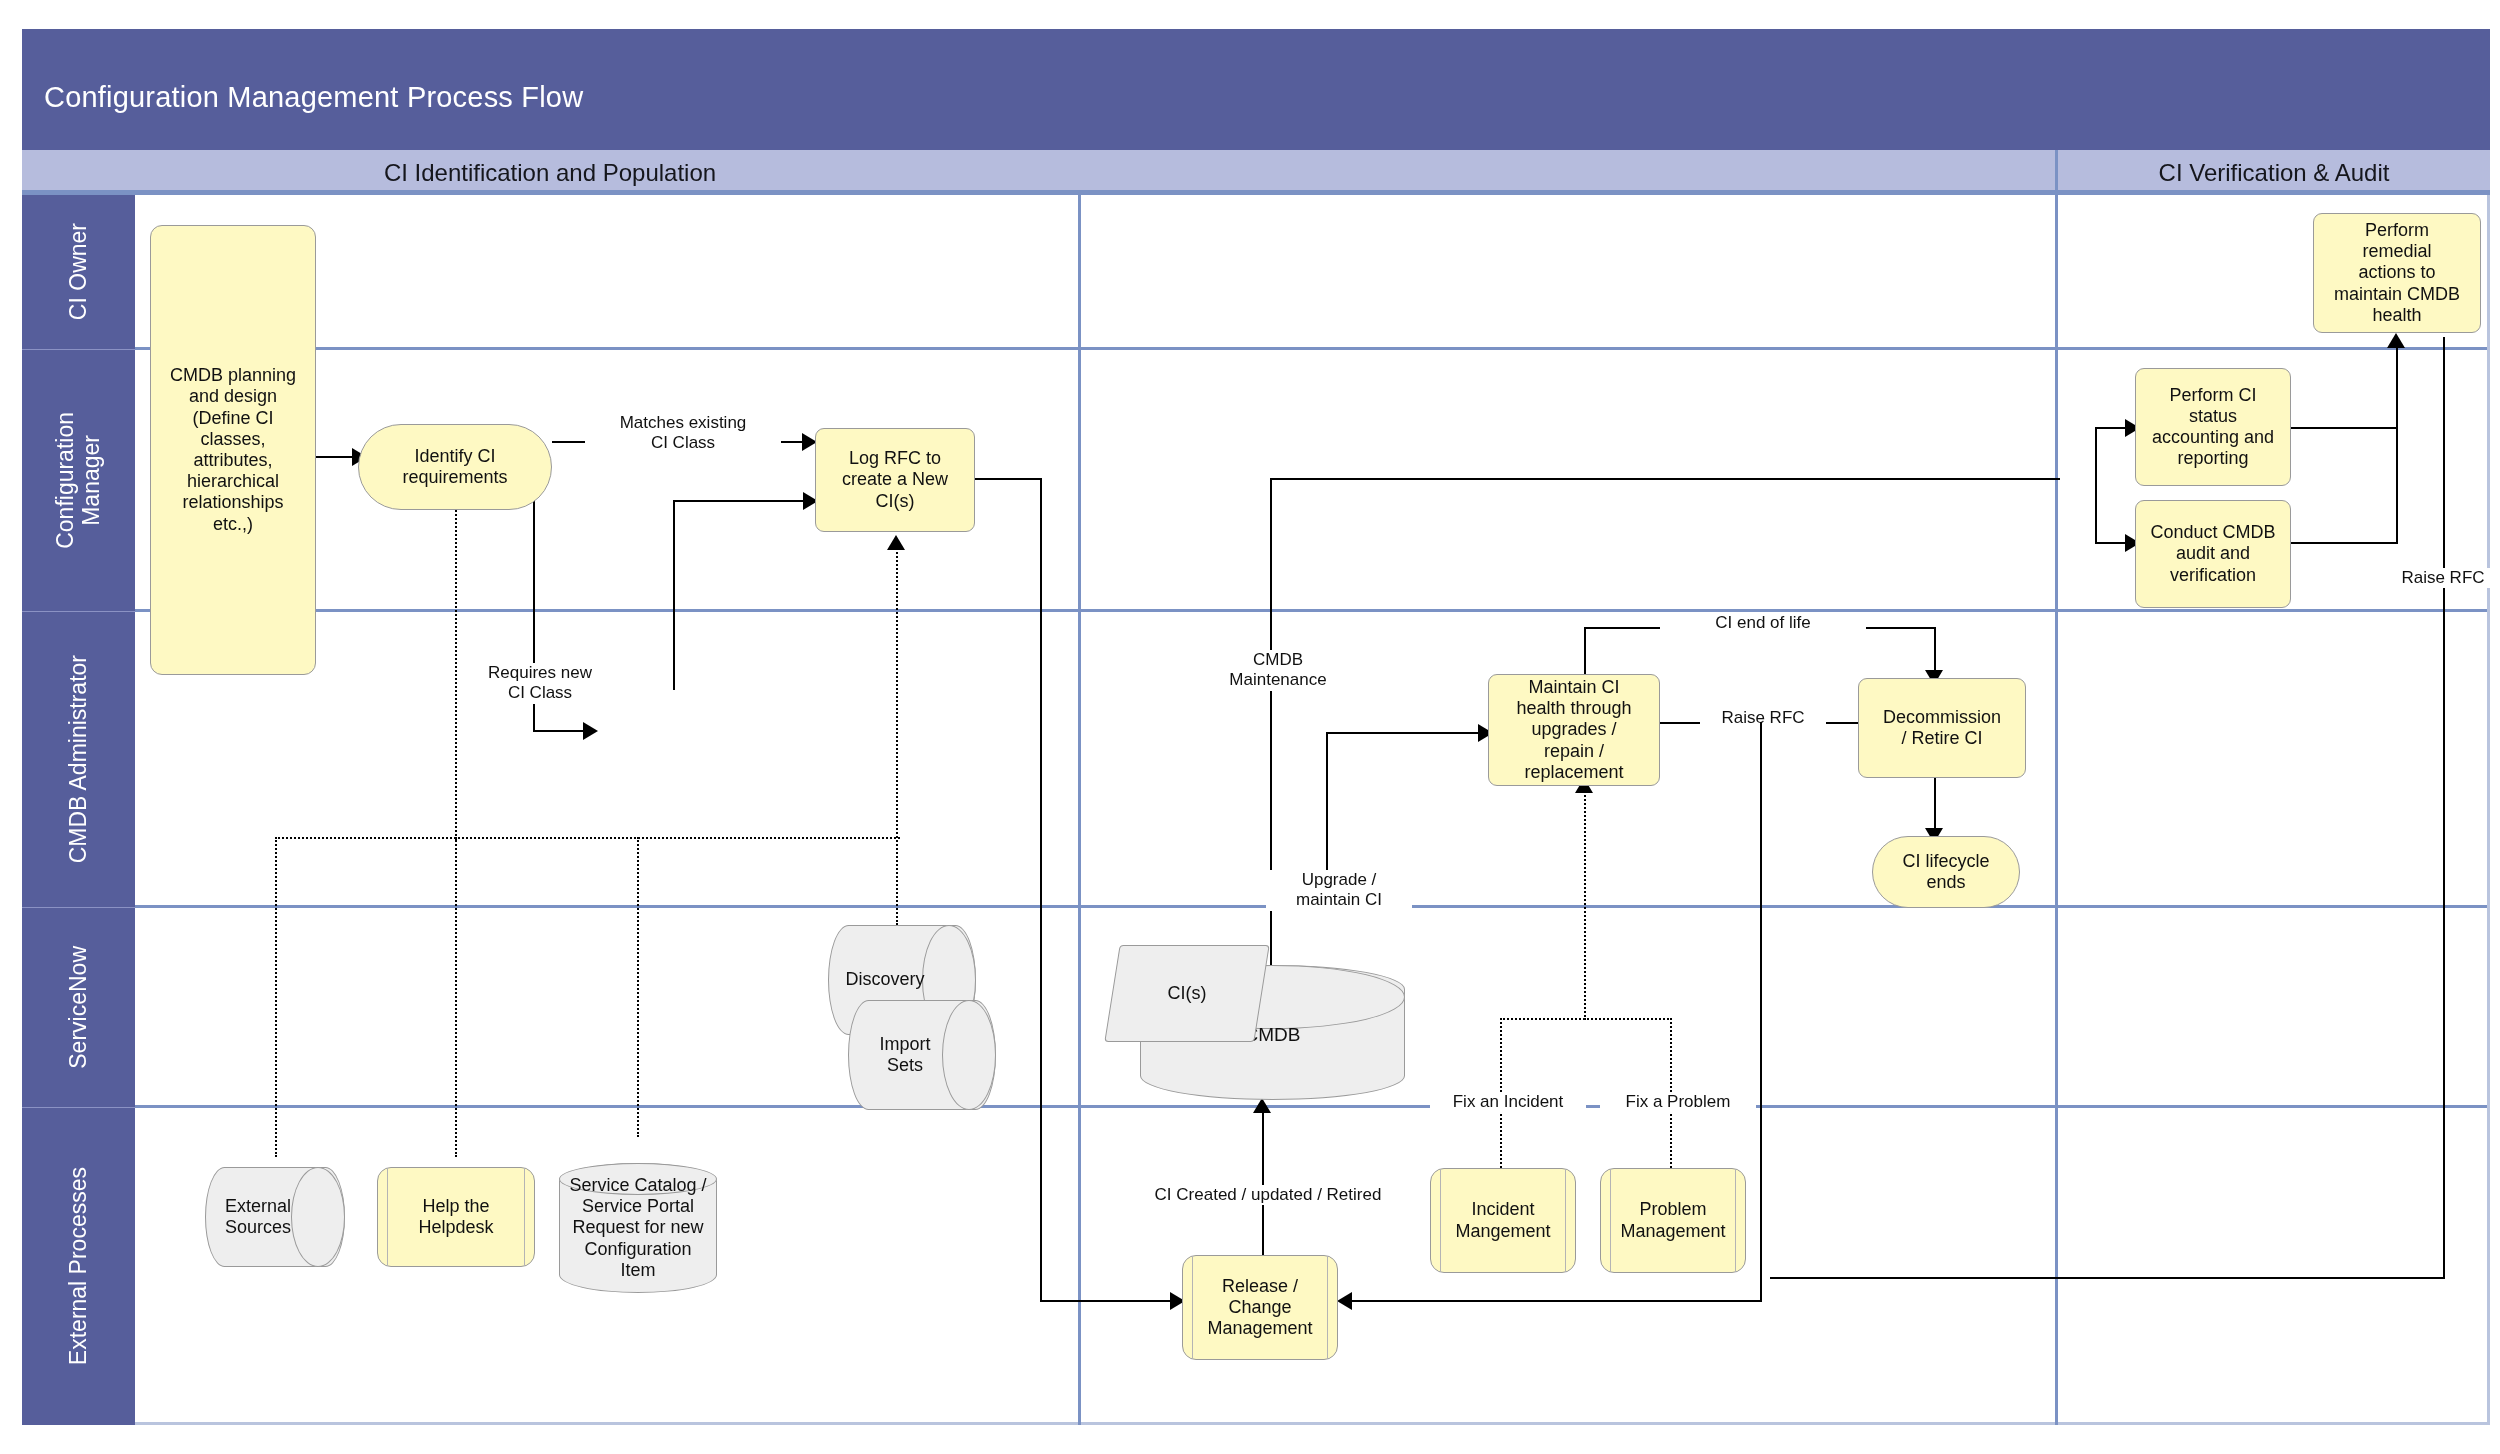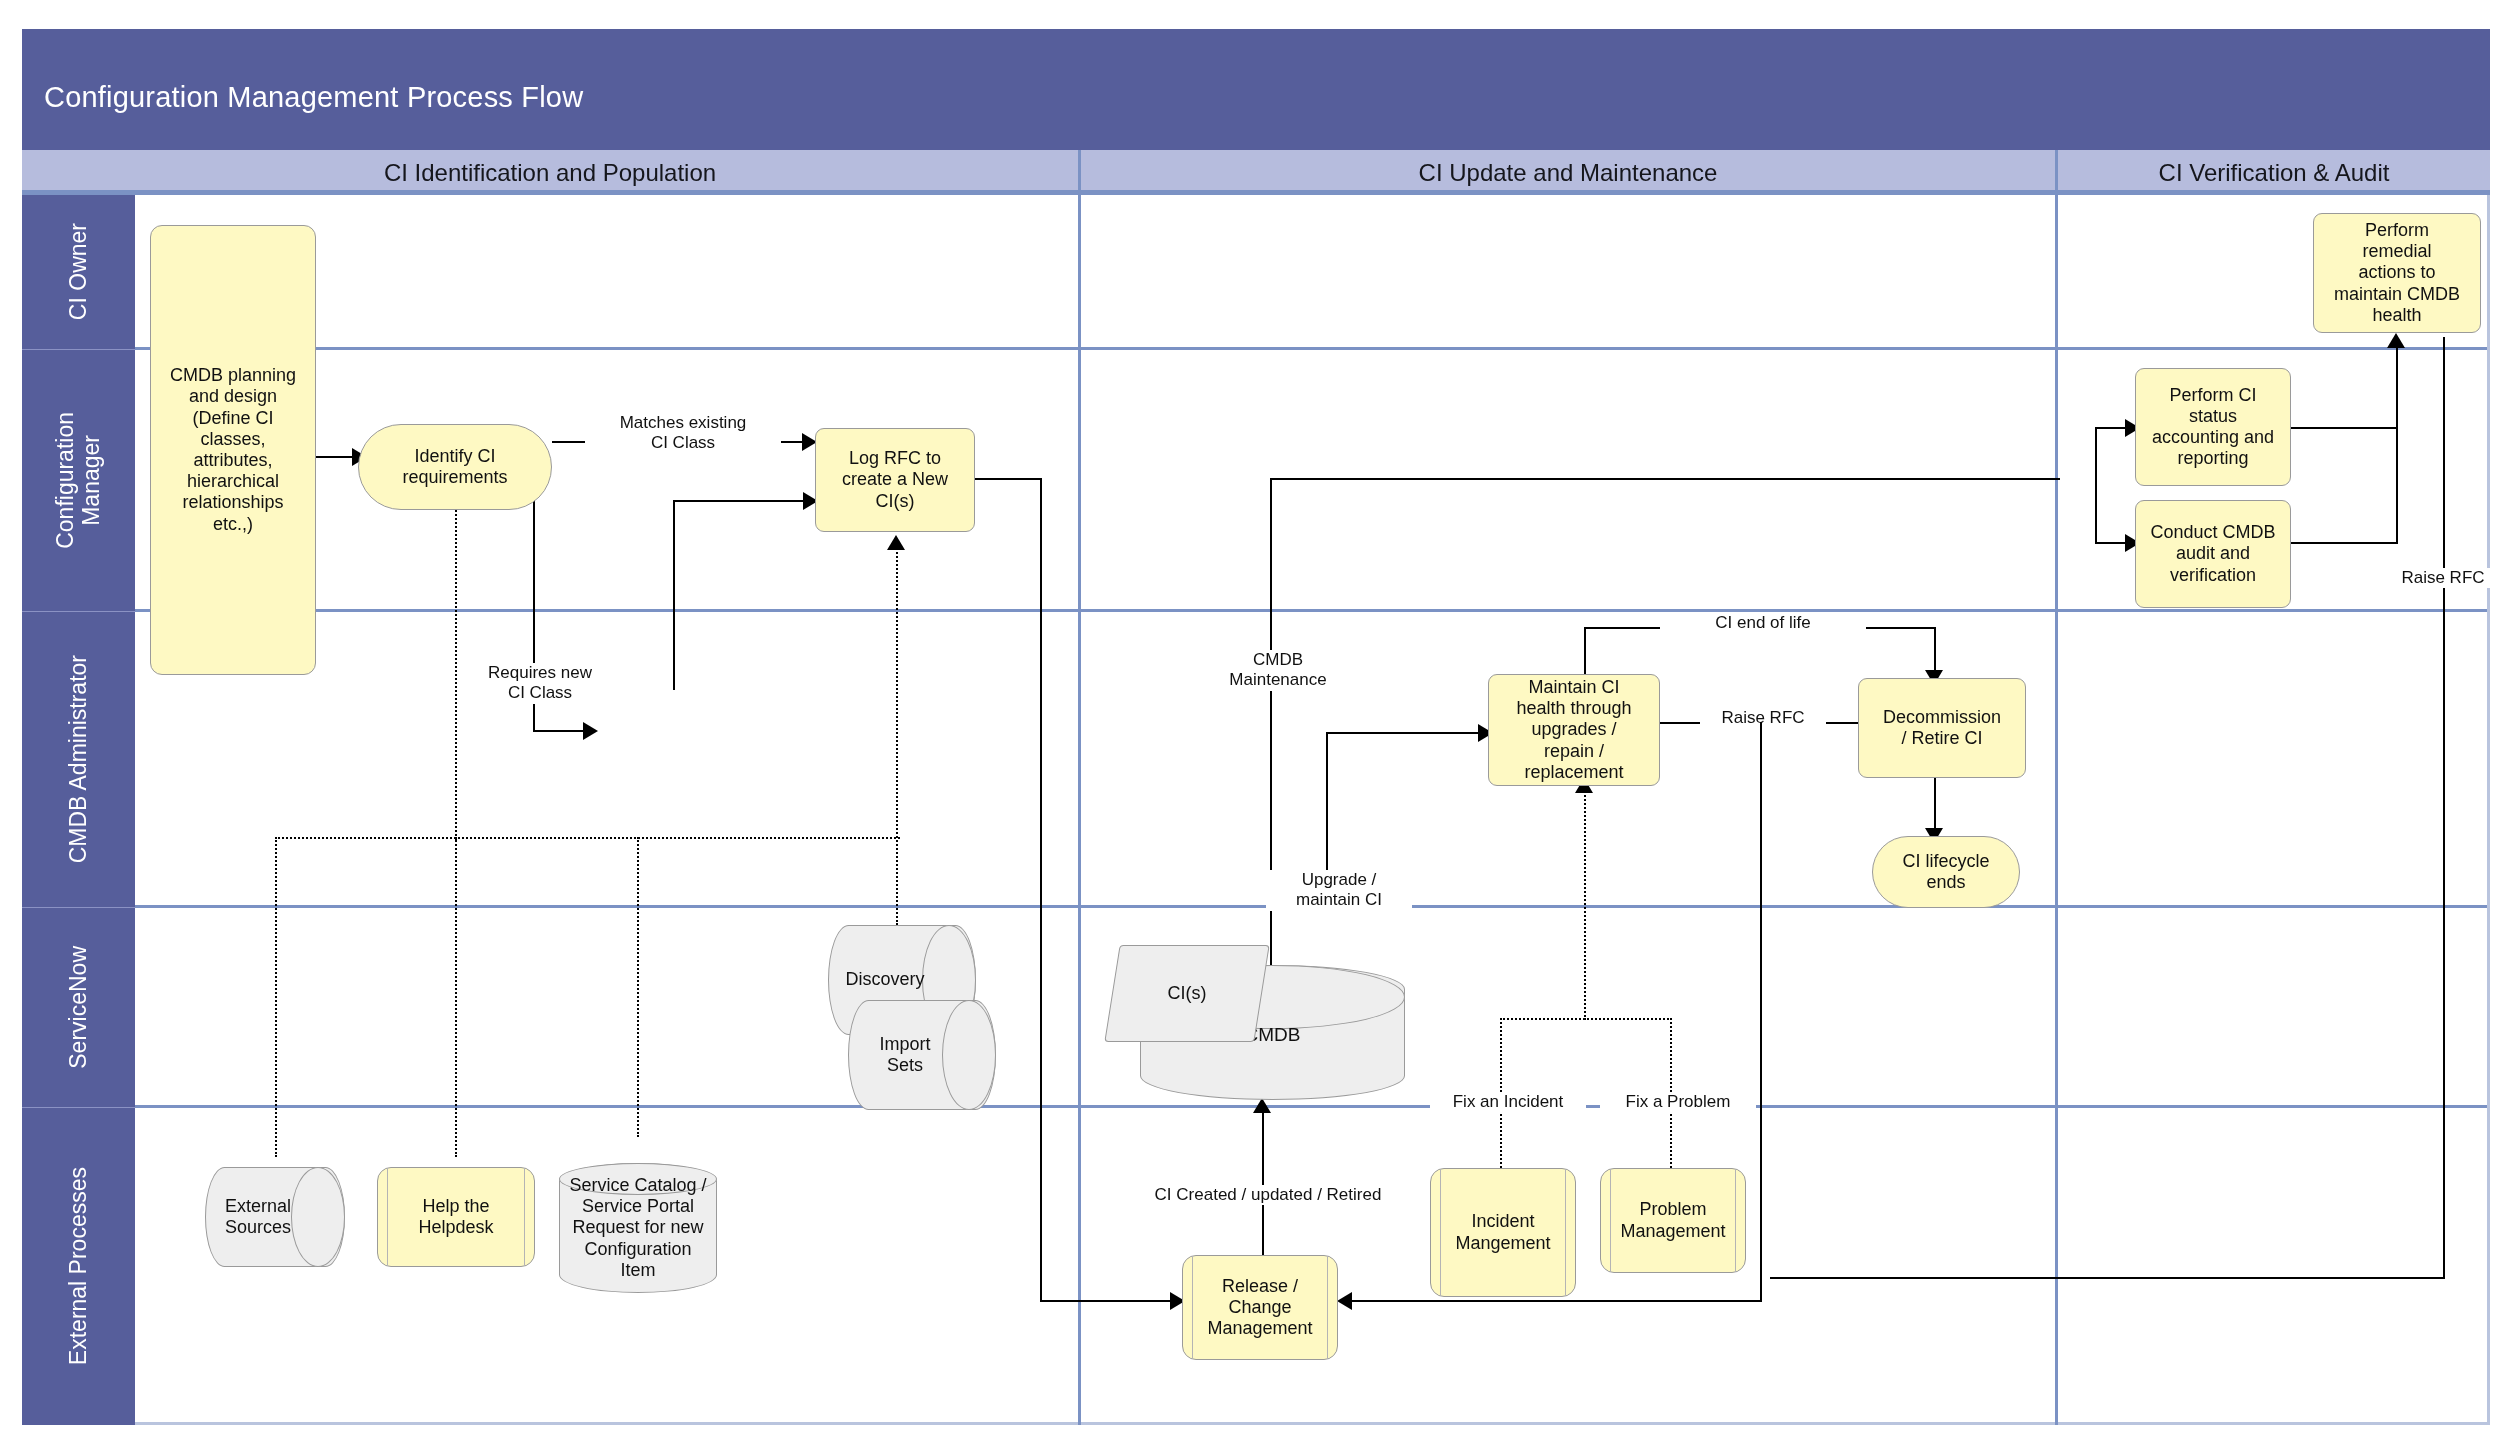--- a/index.html
+++ b/index.html
@@ -110,21 +110,20 @@
 <div id="root">
 
   <div class="frame"></div>
 
   <div class="titlebar">
     <div class="title">Configuration Management Process Flow</div>
   </div>
 
   <div class="phasebar">
     <div class="phase p1">CI Identification and Population</div>
-    <div class="phase p2">CI Update and Maintenance</div>
     <div class="phase p3">CI Verification &amp; Audit</div>
   </div>
 
   <div class="lanecol">
     <div class="lanelabel" style="top:0;height:155px;">
         <span>CI Owner</span>
       </div>
     <div class="lanelabel" style="top:155px;height:262px;">
         <span>Configuration
 Manager</span>
@@ -302,21 +301,21 @@
 Service Portal
 Request for new
 Configuration
 Item</div>
   </div>
 
   <div class="node proc" style="left:1182px;top:1255px;width:156px;height:105px;">Release /
 Change
 Management</div>
 
-  <div class="node proc" style="left:1430px;top:1168px;width:146px;height:129px;">Incident
+  <div class="node proc" style="left:1430px;top:1168px;width:146px;height:105px;">Incident
 Mangement</div>
 
   <div class="node proc" style="left:1600px;top:1168px;width:146px;height:105px;">Problem
 Management</div>
 
   <div class="node" style="left:2313px;top:213px;width:168px;height:120px;">Perform
 remedial
 actions to
 maintain CMDB
 health</div>

